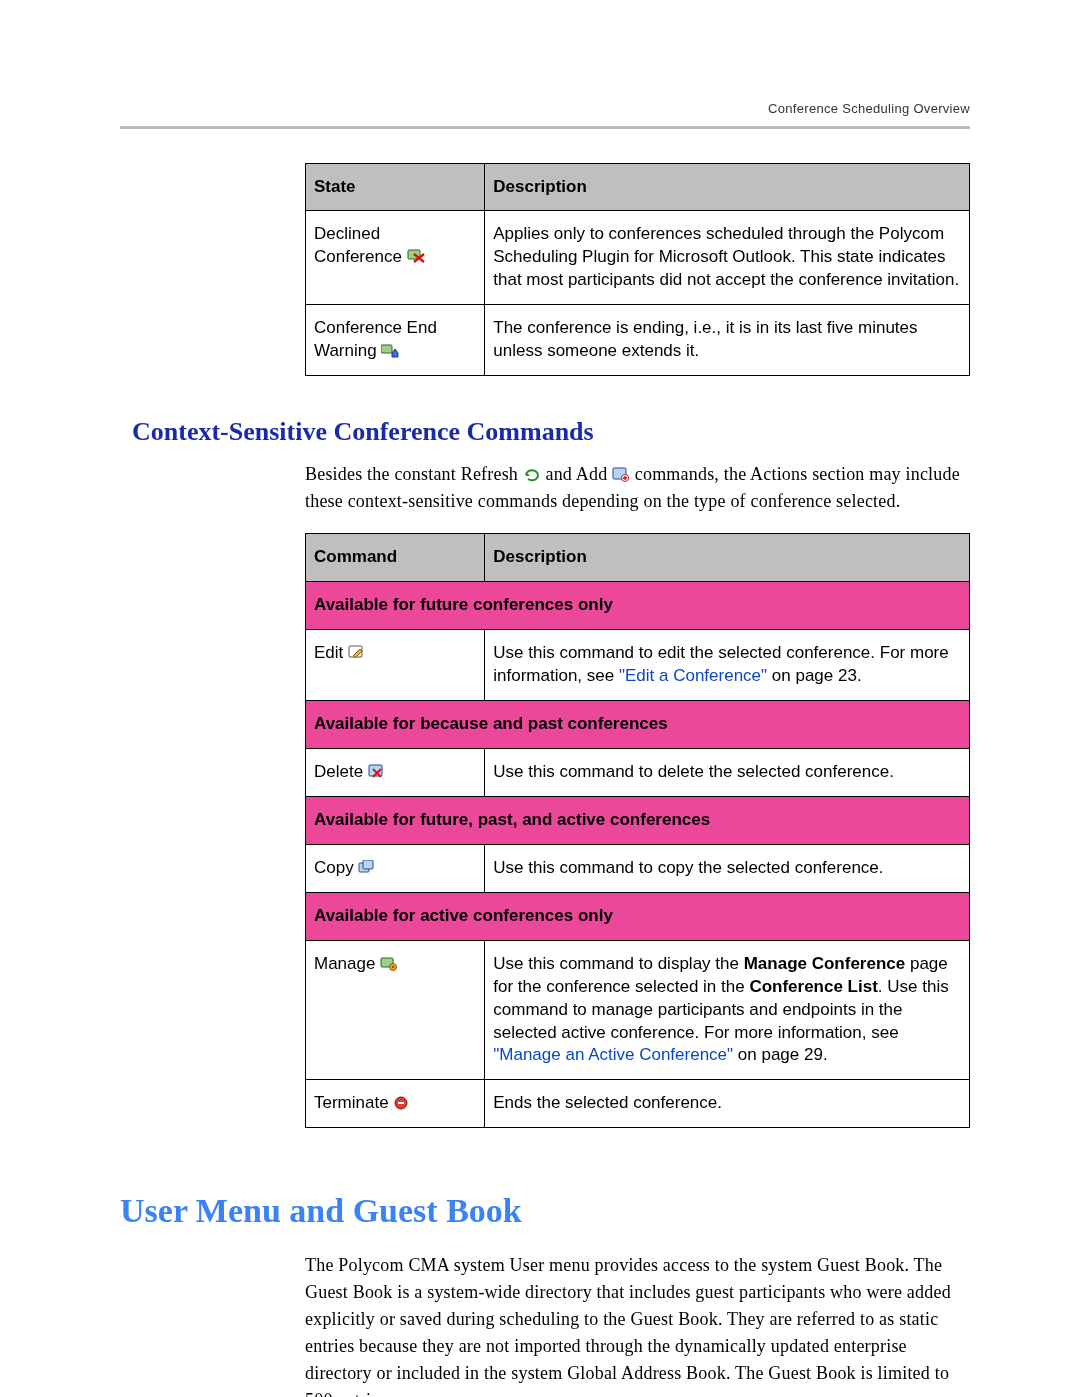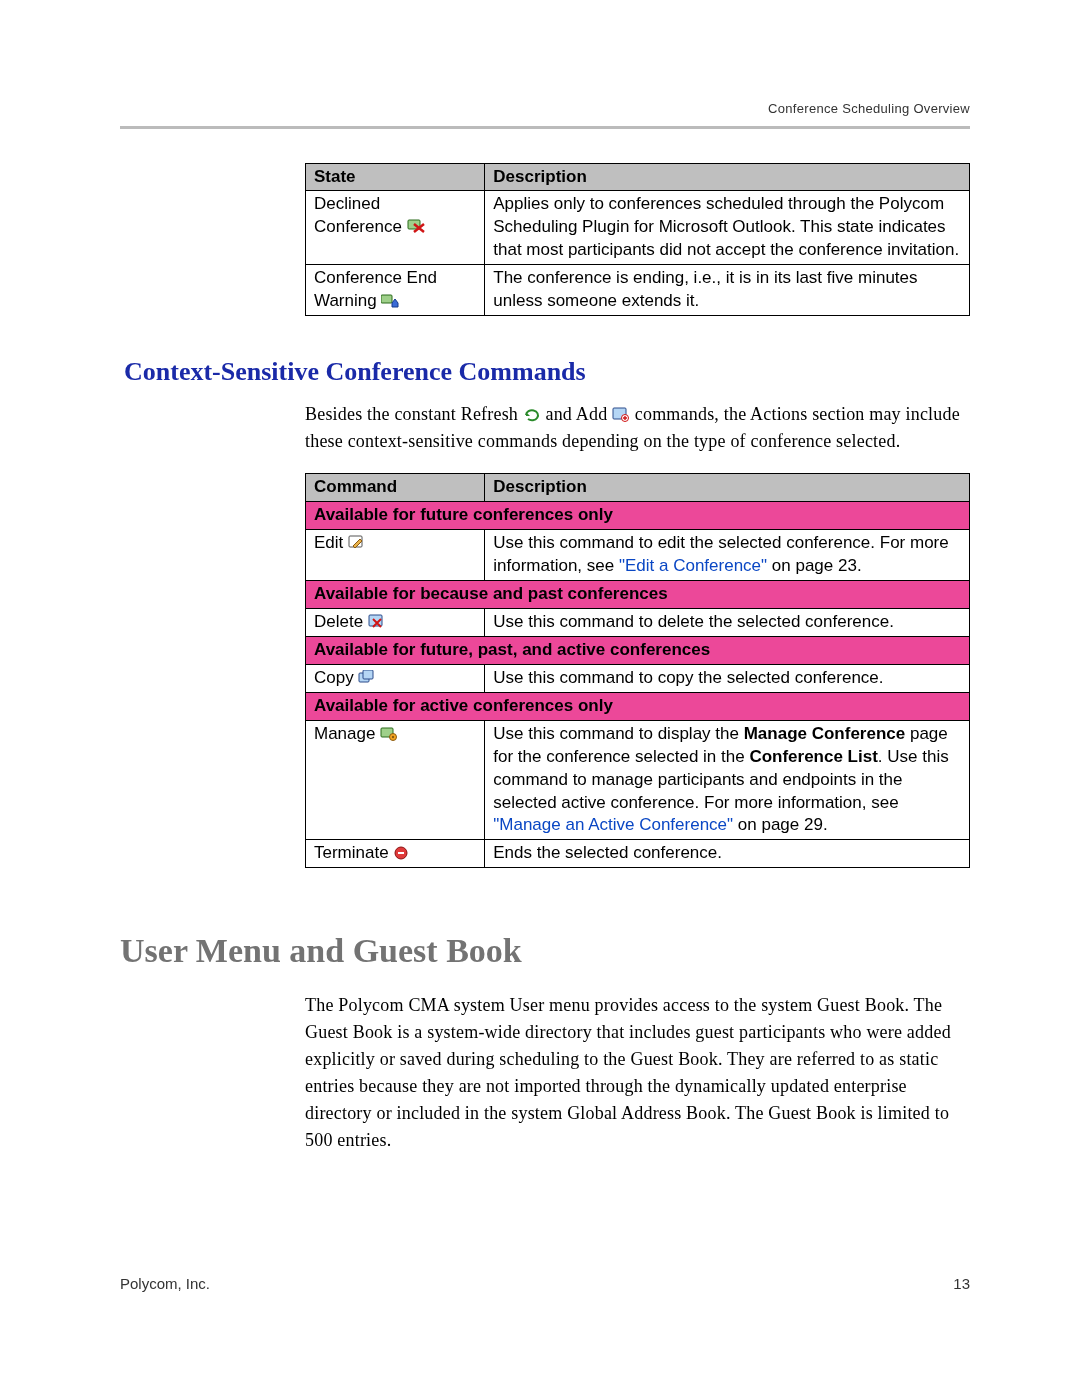--- a/index.html
+++ b/index.html
@@ -31,44 +31,44 @@
     margin: 0 0 34px 0;
   }
   table.doc {
     border-collapse: collapse;
     width: calc(100% - 185px);
     margin-left: 185px;
     font-size: 17px;
   }
   table.doc th, table.doc td {
     border: 1px solid #000;
-    padding: 2px 8px;
+    padding: 12px 8px;
     vertical-align: top;
     text-align: left;
   }
   table.doc th {
     background: #bfbfbf;
     font-weight: bold;
   }
   table.doc td.section {
     background: #ec4899;
     font-weight: bold;
   }
   .col-a { width: 27%; }
   .col-b { width: 73%; }
   .h2 {
     font-family: Georgia, "Times New Roman", serif;
     color: #1a2aa8;
     font-weight: bold;
     font-size: 26px;
-    margin: 38px 0 12px 4px;
+    margin: 38px 0 12px 12px;
   }
   .h1 {
     font-family: Georgia, "Times New Roman", serif;
-    color: #737373;
+    color: #3b82f6;
     font-weight: bold;
     font-size: 34px;
     margin: 60px 0 18px 0;
   }
   .body-p {
     margin: 0 0 18px 185px;
     font-family: Georgia, "Times New Roman", serif;
     font-size: 18px;
     line-height: 1.5;
     letter-spacing: 0.2px;

